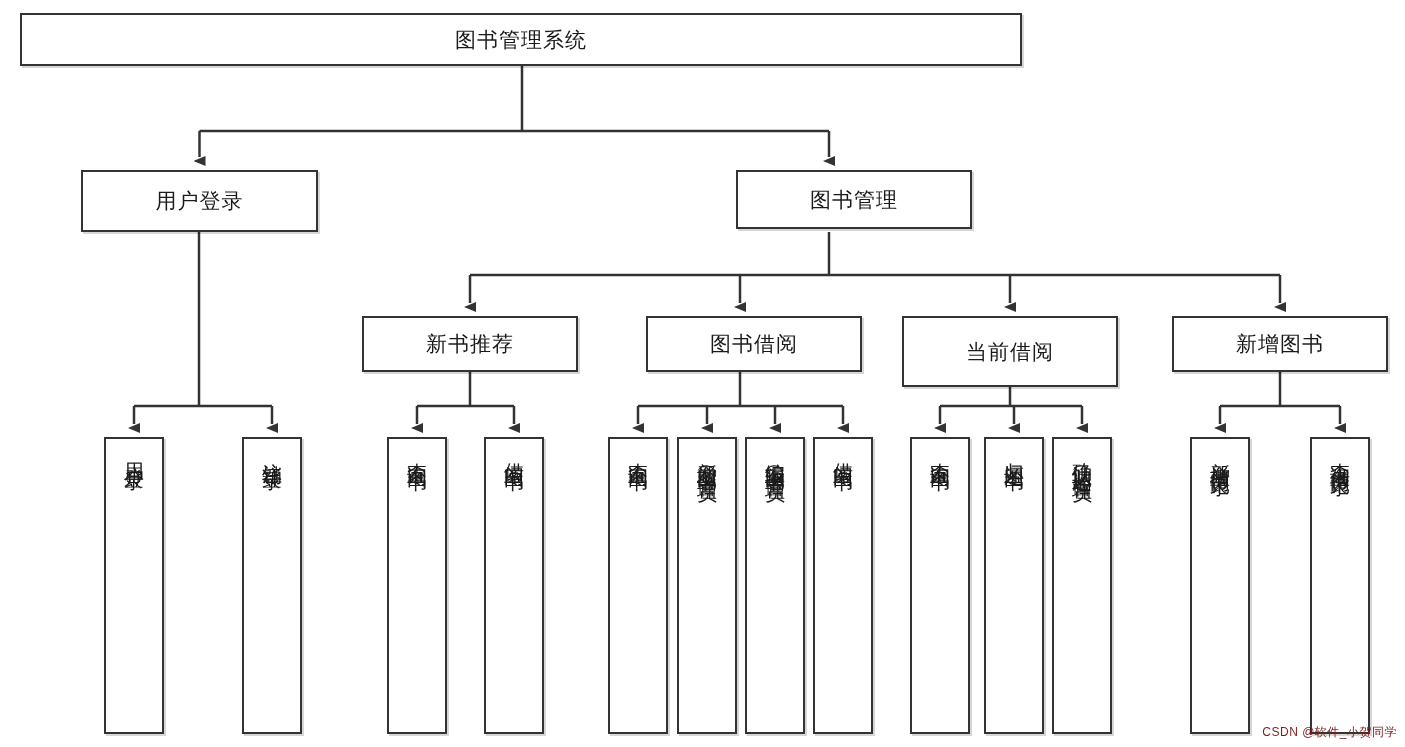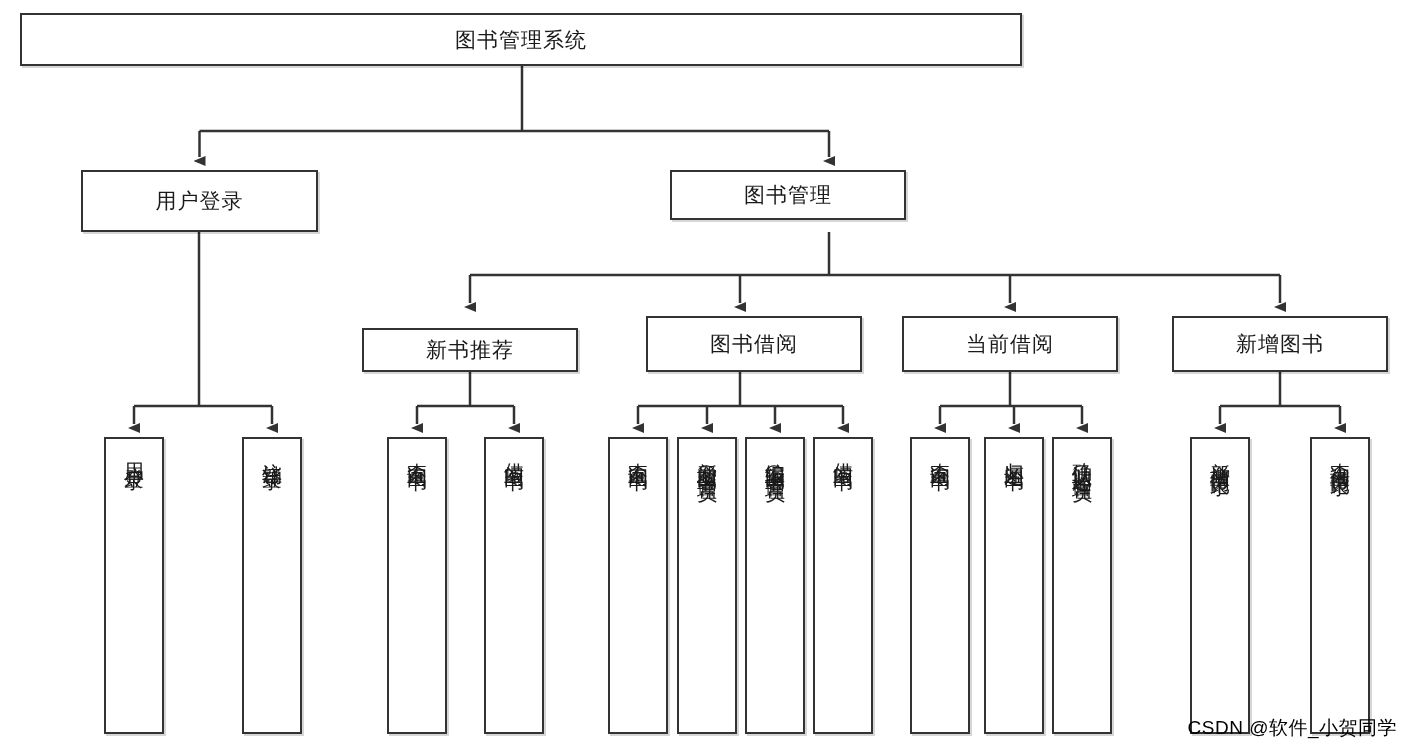--- a/index.html
+++ b/index.html
@@ -51,22 +51,22 @@
     text-orientation: upright;
     letter-spacing: 3px;
     line-height: 1.05;
     text-align: center;
     white-space: nowrap;
   }
   .watermark {
     position: absolute;
     right: 8px;
     bottom: 6px;
-    font-size: 19px;
-    color: #000000;
+    font-size: 12px;
+    color: #7f1d1d;
     letter-spacing: 0.5px;
     white-space: nowrap;
     margin-left: 44px;
   }
 </style>
 </head>
 <body>
 
 <div id="canvas">
 
@@ -113,30 +113,30 @@
       </g>
   </svg>
 
   <div id="nodes-layer">
       <div class="node horiz" style="left: 20px; top: 13px; width: 1002px; height: 53px;">
         <span>图书管理系统</span>
       </div>
       <div class="node horiz" style="left: 81px; top: 170px; width: 237px; height: 62px;">
         <span>用户登录</span>
       </div>
-      <div class="node horiz" style="left: 670px; top: 170px; width: 236px; height: 50px;">
+      <div class="node horiz" style="left: 736px; top: 170px; width: 236px; height: 59px;">
         <span>图书管理</span>
       </div>
-      <div class="node horiz" style="left: 362px; top: 328px; width: 216px; height: 44px;">
+      <div class="node horiz" style="left: 362px; top: 316px; width: 216px; height: 56px;">
         <span>新书推荐</span>
       </div>
       <div class="node horiz" style="left: 632px; top: 316px; width: 216px; height: 56px; margin-left: 14px;">
         <span>图书借阅</span>
       </div>
-      <div class="node horiz" style="left: 902px; top: 316px; width: 216px; height: 56px;">
+      <div class="node horiz" style="left: 902px; top: 316px; width: 216px; height: 71px;">
         <span>当前借阅</span>
       </div>
       <div class="node horiz" style="left: 1172px; top: 316px; width: 216px; height: 56px;">
         <span>新增图书</span>
       </div>
       <div class="node vert" style="left: 104px; top: 437px; width: 60px; height: 297px; justify-content: center;">
         <span class="vtext">用户登录</span>
       </div>
       <div class="node vert" style="left: 242px; top: 437px; width: 60px; height: 297px; justify-content: center;">
         <span class="vtext">注销登录</span>

